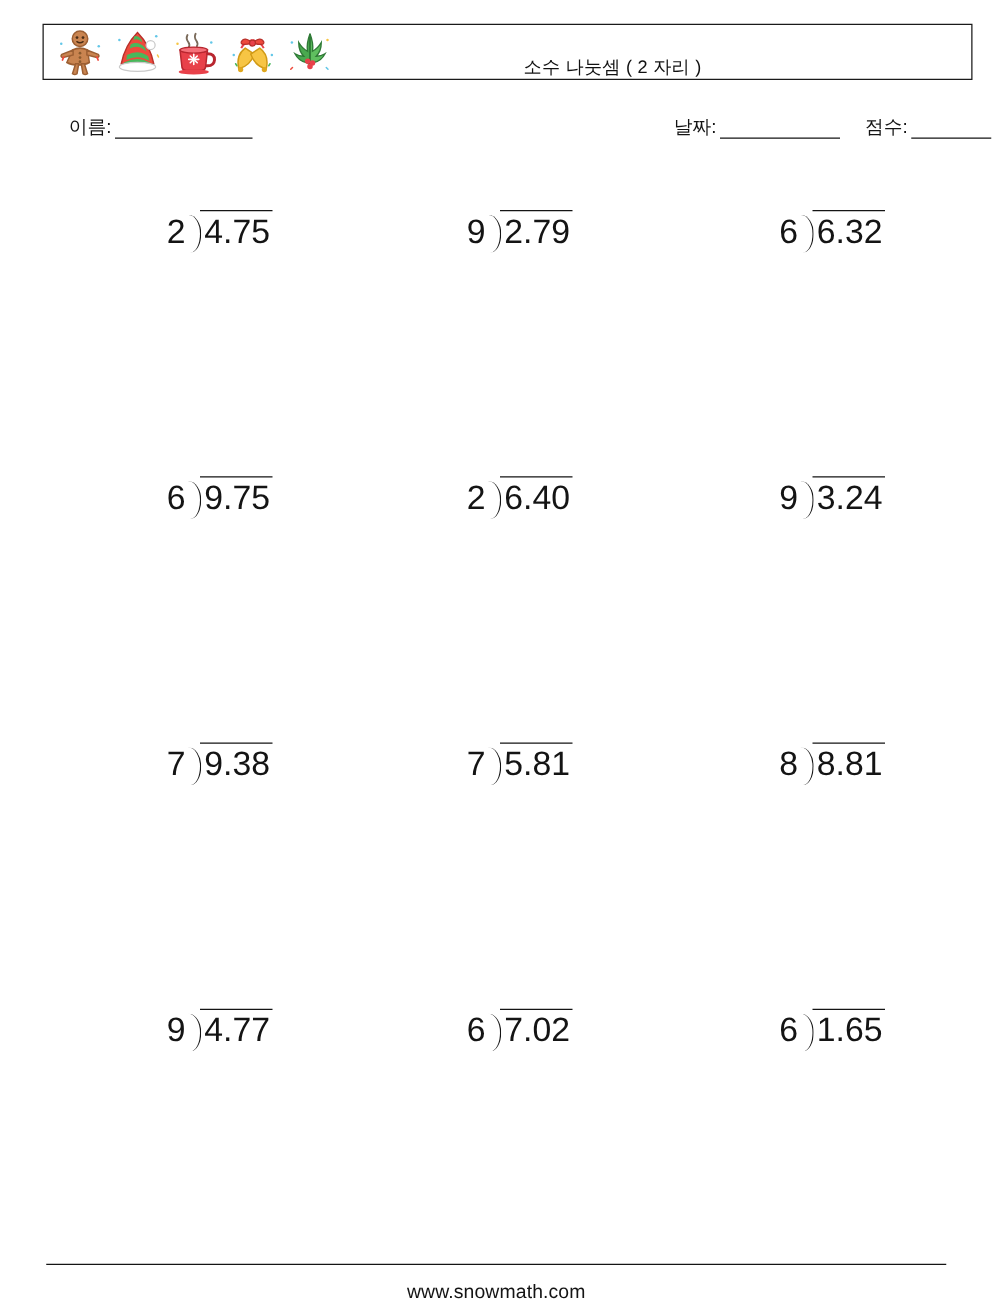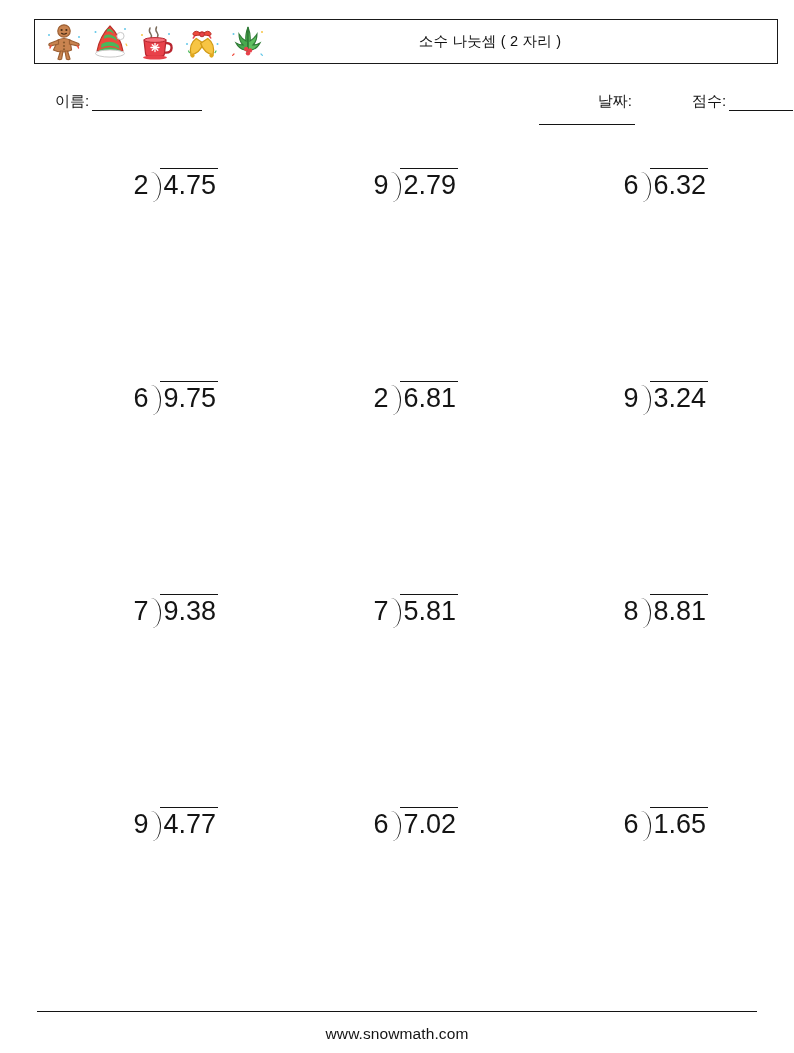--- a/index.html
+++ b/index.html
@@ -40,21 +40,21 @@
     height: 40px;
     display: block;
   }
   .title-wrap {
     position: absolute;
     left: 0;
     right: 0;
     top: 0;
     bottom: 0;
     display: flex;
-    align-items: center;
+    align-items: flex-end;
     justify-content: center;
     pointer-events: none;
   }
   .title-text {
     font-size: 14.5px;
     color: #111111;
     letter-spacing: 0.2px;
     transform: translateX(84px);
   }
 
@@ -75,21 +75,21 @@
     align-items: flex-end;
   }
   .field .lbl { margin-right: 3px; }
   .rule {
     display: inline-block;
     border-bottom: 1.6px solid #141414;
     height: 13px;
   }
   #field-name { left: 38px; }
   #field-name .rule { width: 110px; }
-  #field-date { left: 522px; flex-direction: column; }
+  #field-date { left: 522px; }
   #field-date .rule { width: 96px; }
   #field-score { left: 675px; }
   #field-score .rule { width: 64px; }
 
   
   .problems {
     position: absolute;
     left: 0;
     top: 150px;
     width: 794px;
@@ -308,21 +308,21 @@
       <div class="long-div">
         <span class="divisor">6</span>
         <span class="bracket"></span>
         <span class="dividend">9.75</span>
       </div>
     </div>
     <div class="cell cell-1">
       <div class="long-div">
         <span class="divisor">2</span>
         <span class="bracket"></span>
-        <span class="dividend">6.81</span>
+        <span class="dividend">6.40</span>
       </div>
     </div>
     <div class="cell cell-2">
       <div class="long-div">
         <span class="divisor">9</span>
         <span class="bracket"></span>
         <span class="dividend">3.24</span>
       </div>
     </div>
   </div>

